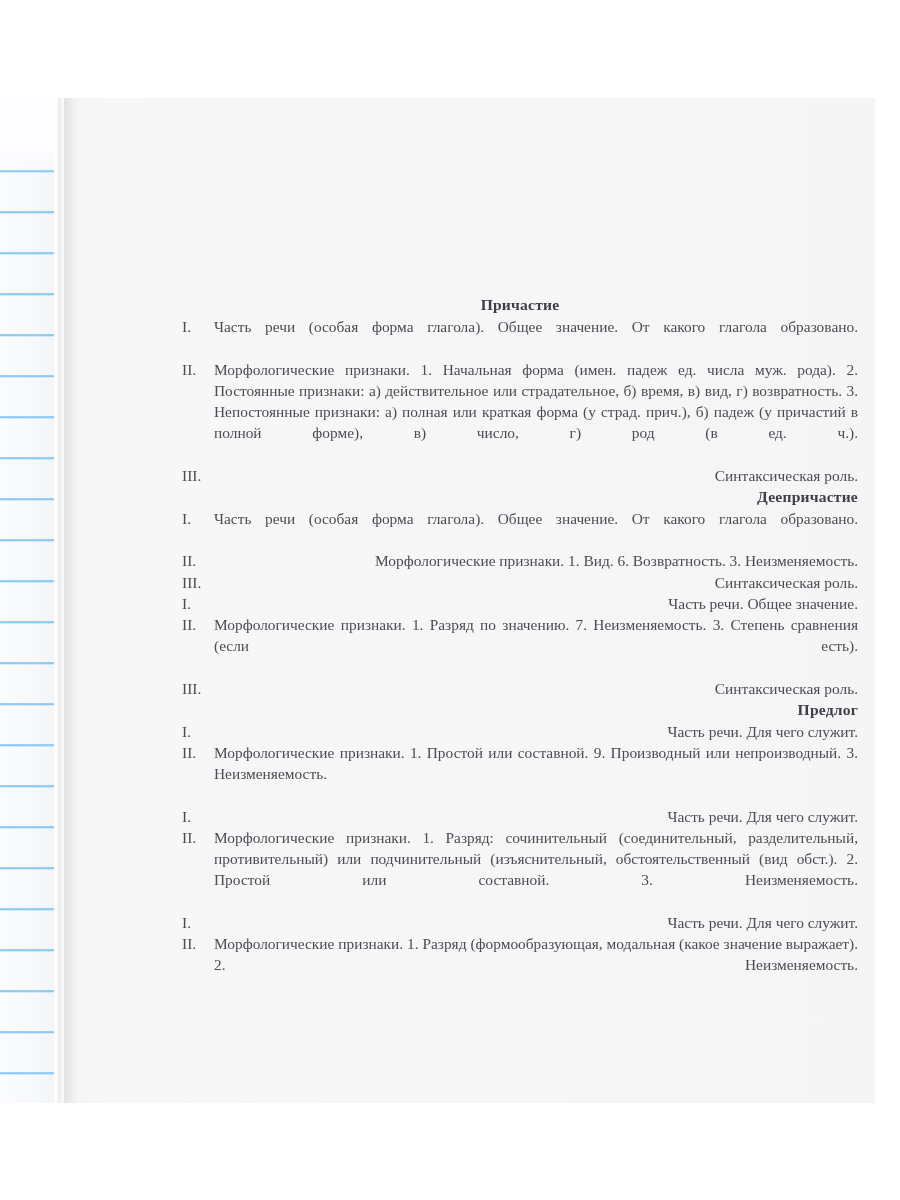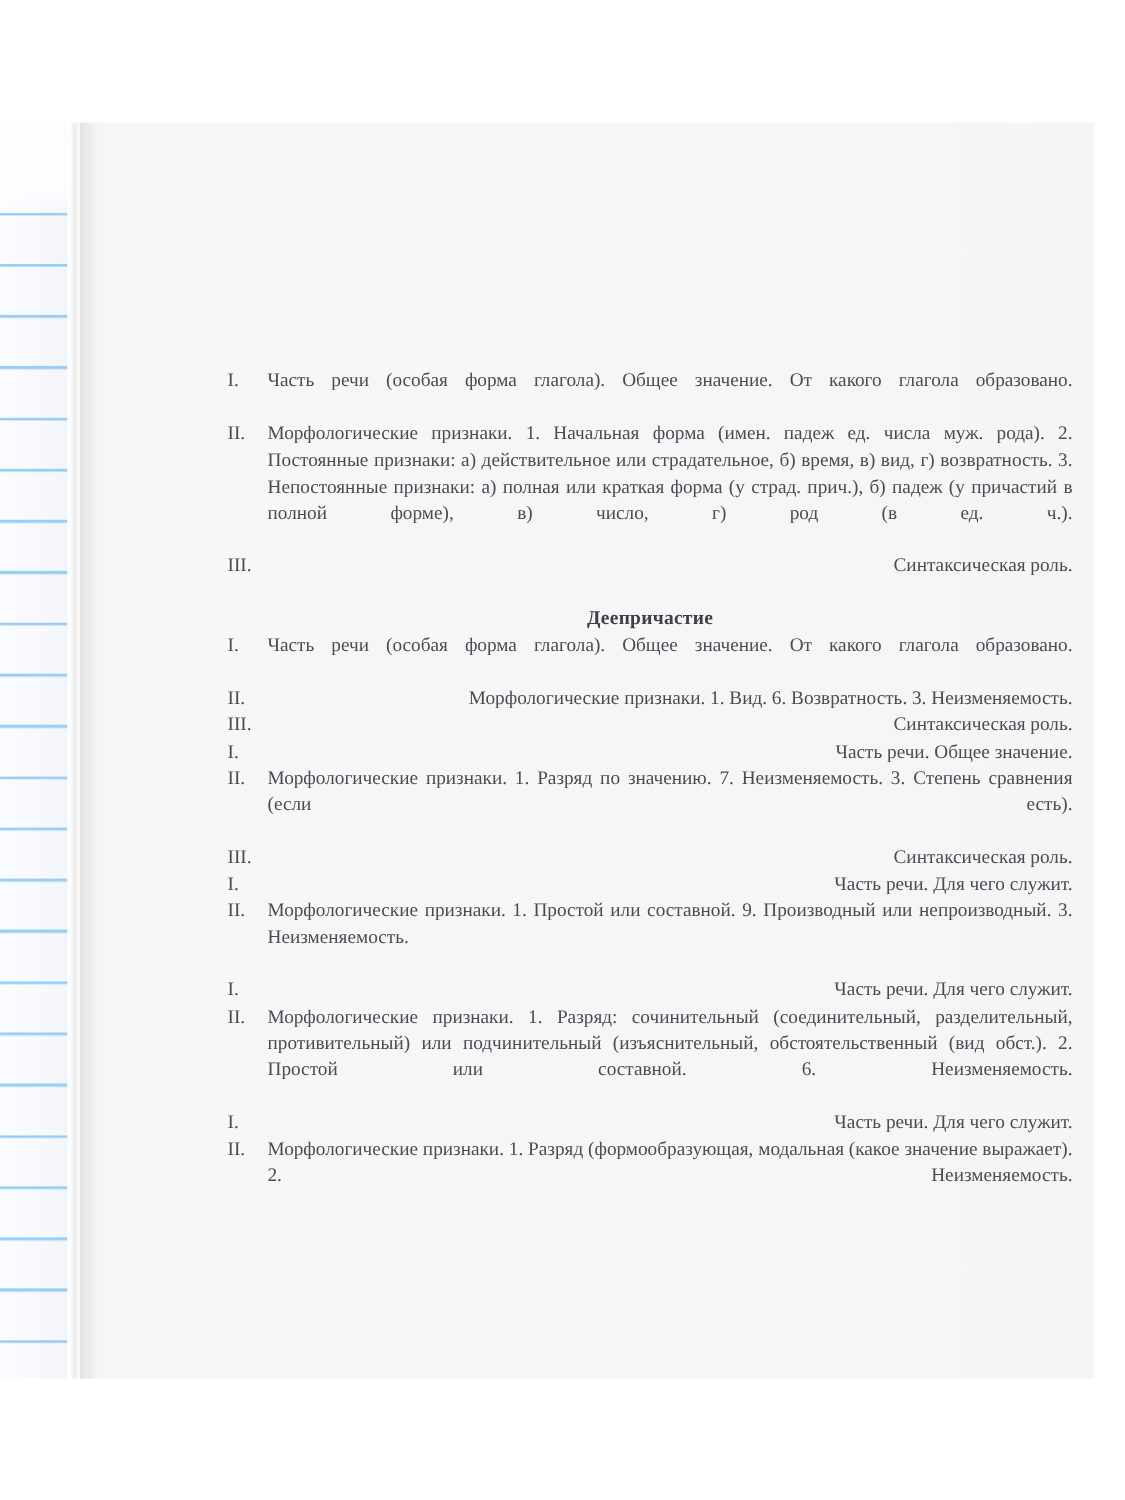--- a/index.html
+++ b/index.html
@@ -100,21 +100,21 @@
 
   .section-heading {
     text-align: center;
     font-weight: bold;
     font-size: 15.6px;
     line-height: 21.2px;
     color: #3e3e49;
     margin: 0 0 1px 0;
     letter-spacing: 0.2px;
   }
-  .section + .section .section-heading { margin-top: 20px; }
+  .section + .section .section-heading { margin-top: 0; text-align: right; }
 
   .item {
     position: relative;
     padding-left: 32px;
     margin: 0;
     text-align: justify;
     text-justify: inter-word;
     hyphens: manual;
   }
   .item-num {
@@ -140,20 +140,21 @@
 
 <div id="book-spread">
 
   <div id="ruled-page"></div>
   <div id="gutter"></div>
 
   <div id="text-page">
     <div id="content">
 
     <div class="section">
+          <div class="section-heading">Причастие</div>
           <div class="item">
             <span class="item-num">I.</span>
             <span class="item-text">Часть речи (особая форма глагола). Общее значение. От какого глагола образовано.</span>
           </div>
           <div class="item">
             <span class="item-num">II.</span>
             <span class="item-text">Морфологические признаки. 1. Начальная форма (имен. падеж ед. числа муж. рода). 2. Постоянные признаки: а) действительное или страдатель­ное, б) время, в) вид, г) возвратность. 3. Непостоянные признаки: а) полная или краткая форма (у страд. прич.), б) падеж (у причастий в полной форме), в) число, г) род (в ед. ч.).</span>
           </div>
           <div class="item no-justify">
             <span class="item-num">III.</span>
@@ -183,37 +184,38 @@
           <div class="item">
             <span class="item-num">II.</span>
             <span class="item-text">Морфологические признаки. 1. Разряд по значению. 7. Неизменяемость. 3. Степень сравнения (если есть).</span>
           </div>
           <div class="item no-justify">
             <span class="item-num">III.</span>
             <span class="item-text"> Синтаксическая роль.</span>
           </div>
         </div>
         <div class="section">
+          <div class="section-heading">Предлог</div>
           <div class="item no-justify">
             <span class="item-num">I.</span>
             <span class="item-text">Часть речи. Для чего служит.</span>
           </div>
           <div class="item">
             <span class="item-num">II.</span>
             <span class="item-text">Морфологические признаки. 1. Простой или составной. 9. Производный или непроизводный. 3. Неизменяемость.</span>
           </div>
         </div>
         <div class="section">
           <div class="item no-justify">
             <span class="item-num">I.</span>
             <span class="item-text">Часть речи. Для чего служит.</span>
           </div>
           <div class="item">
             <span class="item-num">II.</span>
-            <span class="item-text">Морфологические признаки. 1. Разряд: сочинительный (соединитель­ный, разделительный, противительный) или подчинительный (изъяс­нительный, обстоятельственный (вид обст.). 2. Простой или составной. 6. Неизменяемость.</span>
+            <span class="item-text">Морфологические признаки. 1. Разряд: сочинительный (соединитель­ный, разделительный, противительный) или подчинительный (изъяс­нительный, обстоятельственный (вид обст.). 2. Простой или составной. 3. Неизменяемость.</span>
           </div>
         </div>
         <div class="section">
           <div class="item no-justify">
             <span class="item-num">I.</span>
             <span class="item-text">Часть речи. Для чего служит.</span>
           </div>
           <div class="item">
             <span class="item-num">II.</span>
             <span class="item-text">Морфологические признаки. 1. Разряд (формообразующая, модальная (какое значение выражает). 2. Неизменяемость.</span>

